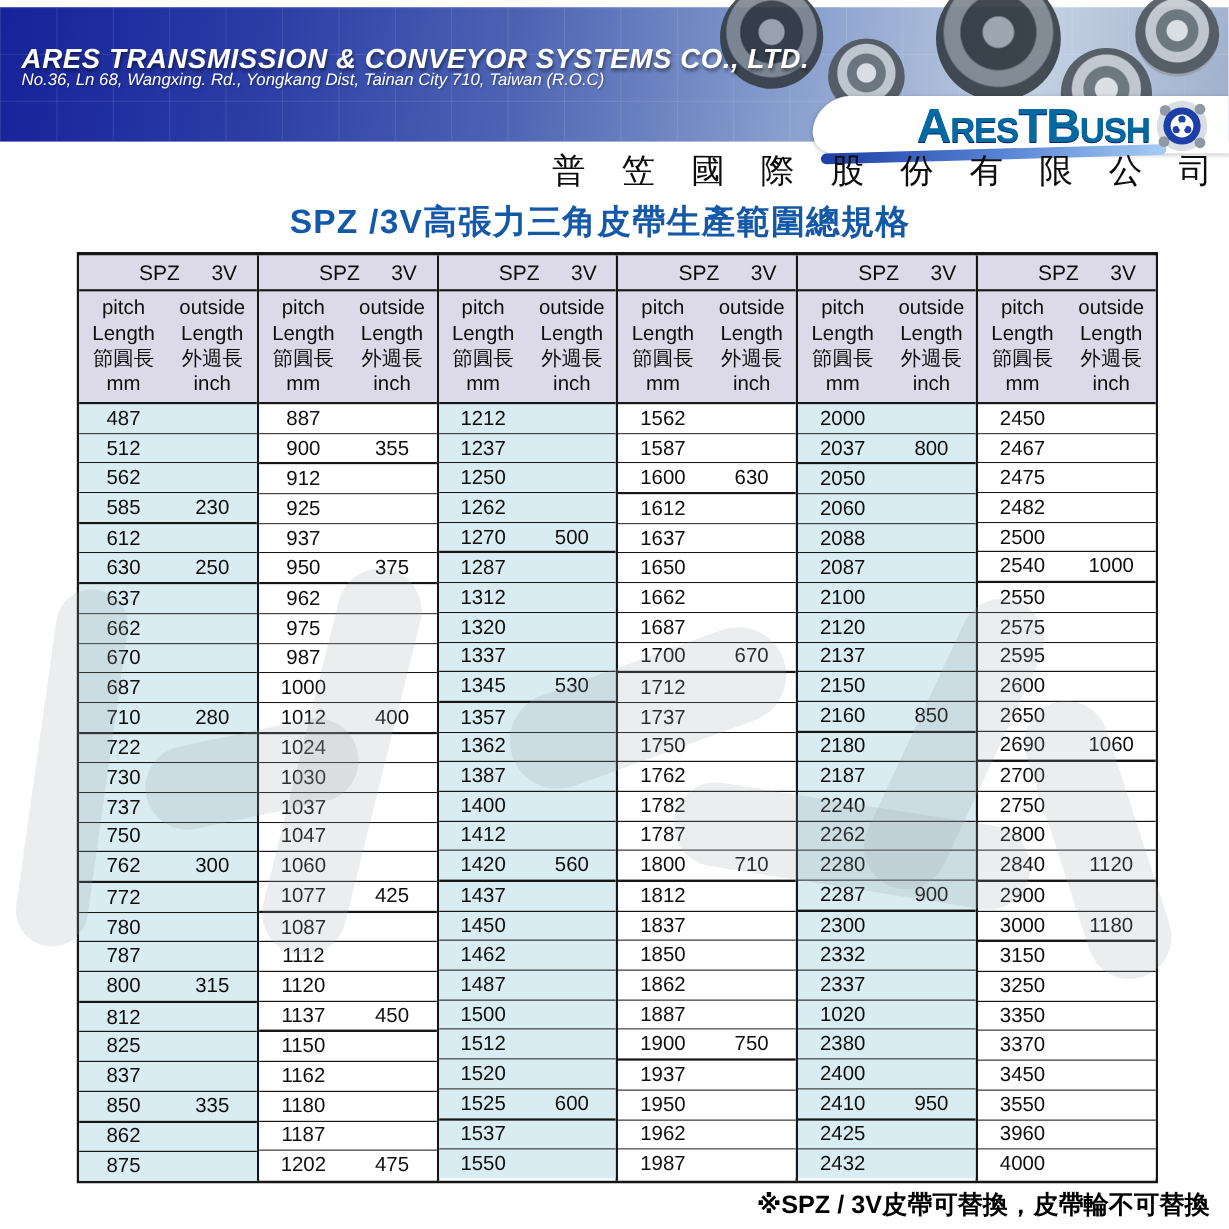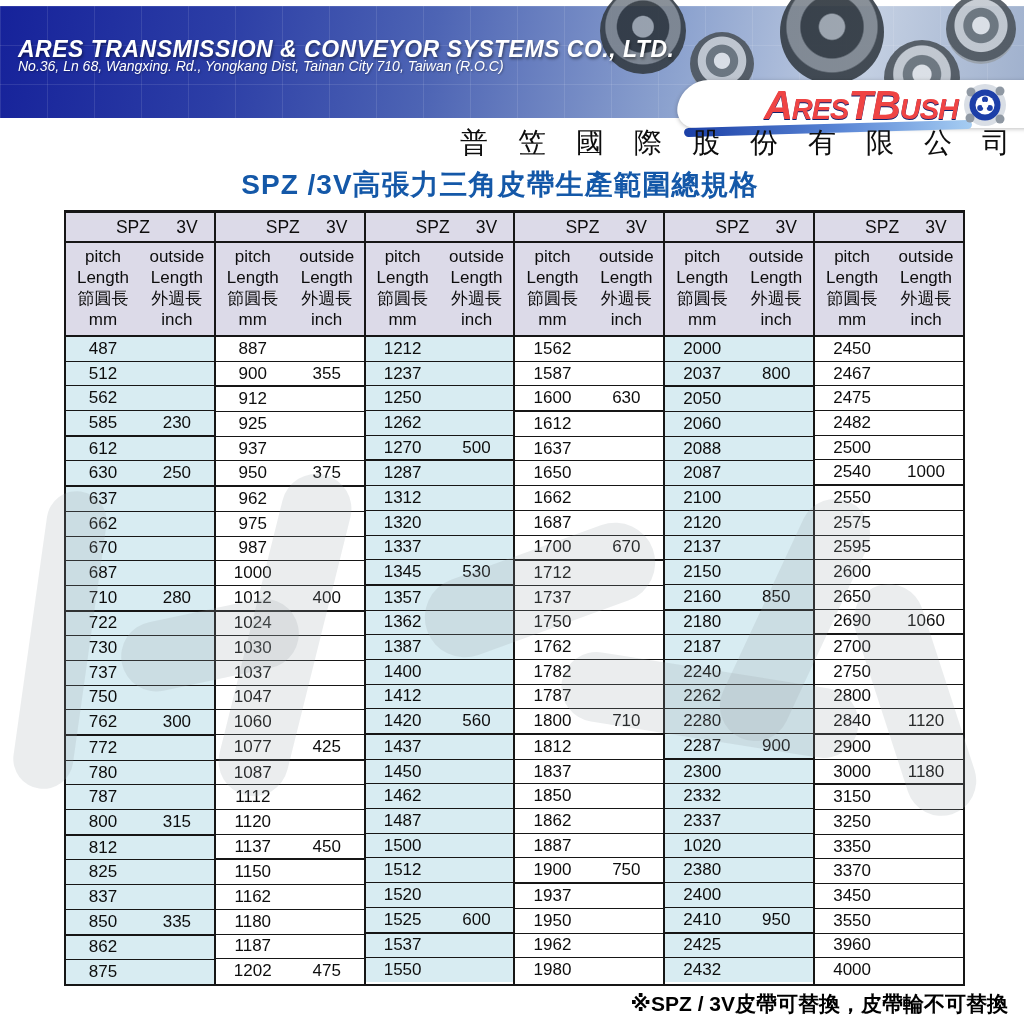--- a/index.html
+++ b/index.html
@@ -19,21 +19,21 @@
   .ring.dark{background:radial-gradient(circle at 50% 45%,#9aa2ab 0 16%,#2c343c 18% 40%,#7c848d 42% 58%,#343c44 60% 100%);}
   .company-name{position:absolute;left:18px;top:30px;color:#fff;font-size:23px;font-weight:700;
     letter-spacing:.5px;text-shadow:1px 2px 3px rgba(0,0,0,.45);white-space:nowrap;}
   .company-address{position:absolute;left:18px;top:52px;color:#fff;font-size:14px;
     text-shadow:1px 1px 2px rgba(0,0,0,.35);white-space:nowrap;}
 
   
   .logo-plate{position:absolute;right:-14px;top:80px;width:360px;height:48px;background:#fff;
     border-radius:28px 0 0 28px;transform:skewX(-14deg);box-shadow:0 1px 4px rgba(0,0,0,.25);}
   .logo{position:absolute;right:16px;top:82px;display:flex;align-items:center;gap:4px;}
-  .logo-text{color:#ef4444;font-style:italic;font-weight:900;letter-spacing:-1px;line-height:1;
+  .logo-text{color:#0369a1;font-weight:900;letter-spacing:-1px;line-height:1;
     text-shadow:0 1px 0 #0d2270;white-space:nowrap;}
   .lg-big{font-size:40px;}
   .lg-small{font-size:29px;}
   .logo-swoosh{position:absolute;right:52px;top:124px;width:288px;height:9px;border-radius:6px;
     background:linear-gradient(90deg,#1b3fa6,#5b87d6 55%,#a6cdf2);transform:rotate(-1.6deg);}
 
   .company-zh{position:absolute;right:-16px;top:124px;font-size:28px;color:#0d0d0d;
     letter-spacing:30px;white-space:nowrap;}
   .doc-title{position:absolute;left:0;top:166px;width:1024px;text-align:center;
     transform:translateX(-12px);color:#1458a8;font-size:28px;font-weight:700;letter-spacing:1px;}
@@ -585,21 +585,21 @@
         </div>
         <div class="trow">
           <div class="tcell">1950</div>
           <div class="tcell"></div>
         </div>
         <div class="trow">
           <div class="tcell">1962</div>
           <div class="tcell"></div>
         </div>
         <div class="trow">
-          <div class="tcell">1980</div>
+          <div class="tcell">1987</div>
           <div class="tcell"></div>
         </div>
       </div>
       <div class="tgroup g-cyan">
         <div class="ghead">
           <div class="ghcell">SPZ</div>
           <div class="ghcell">3V</div>
         </div>
         <div class="gsub">
           <div class="gsubcell">

